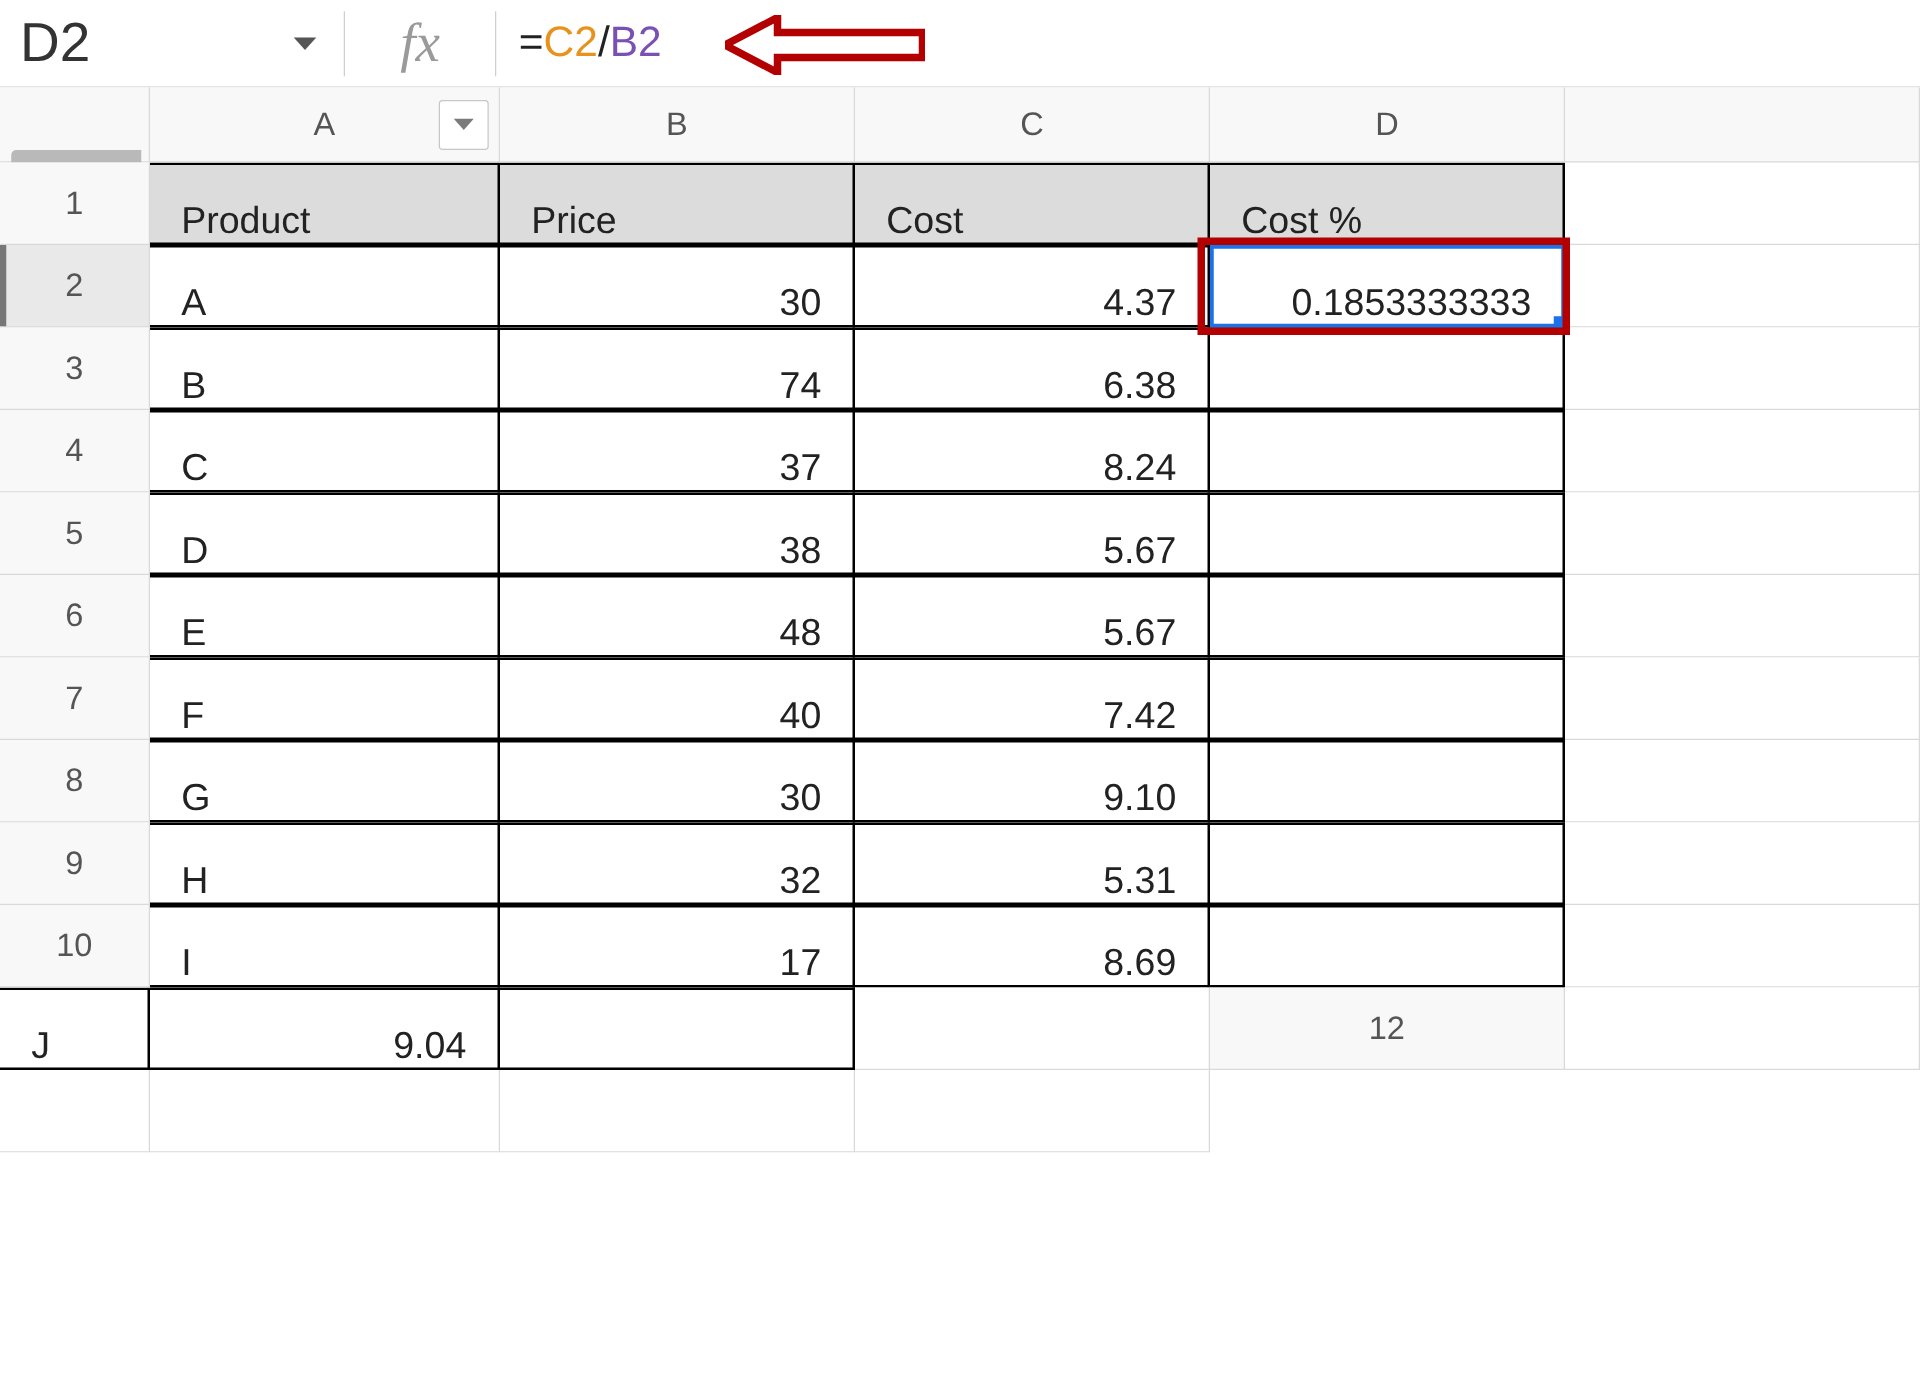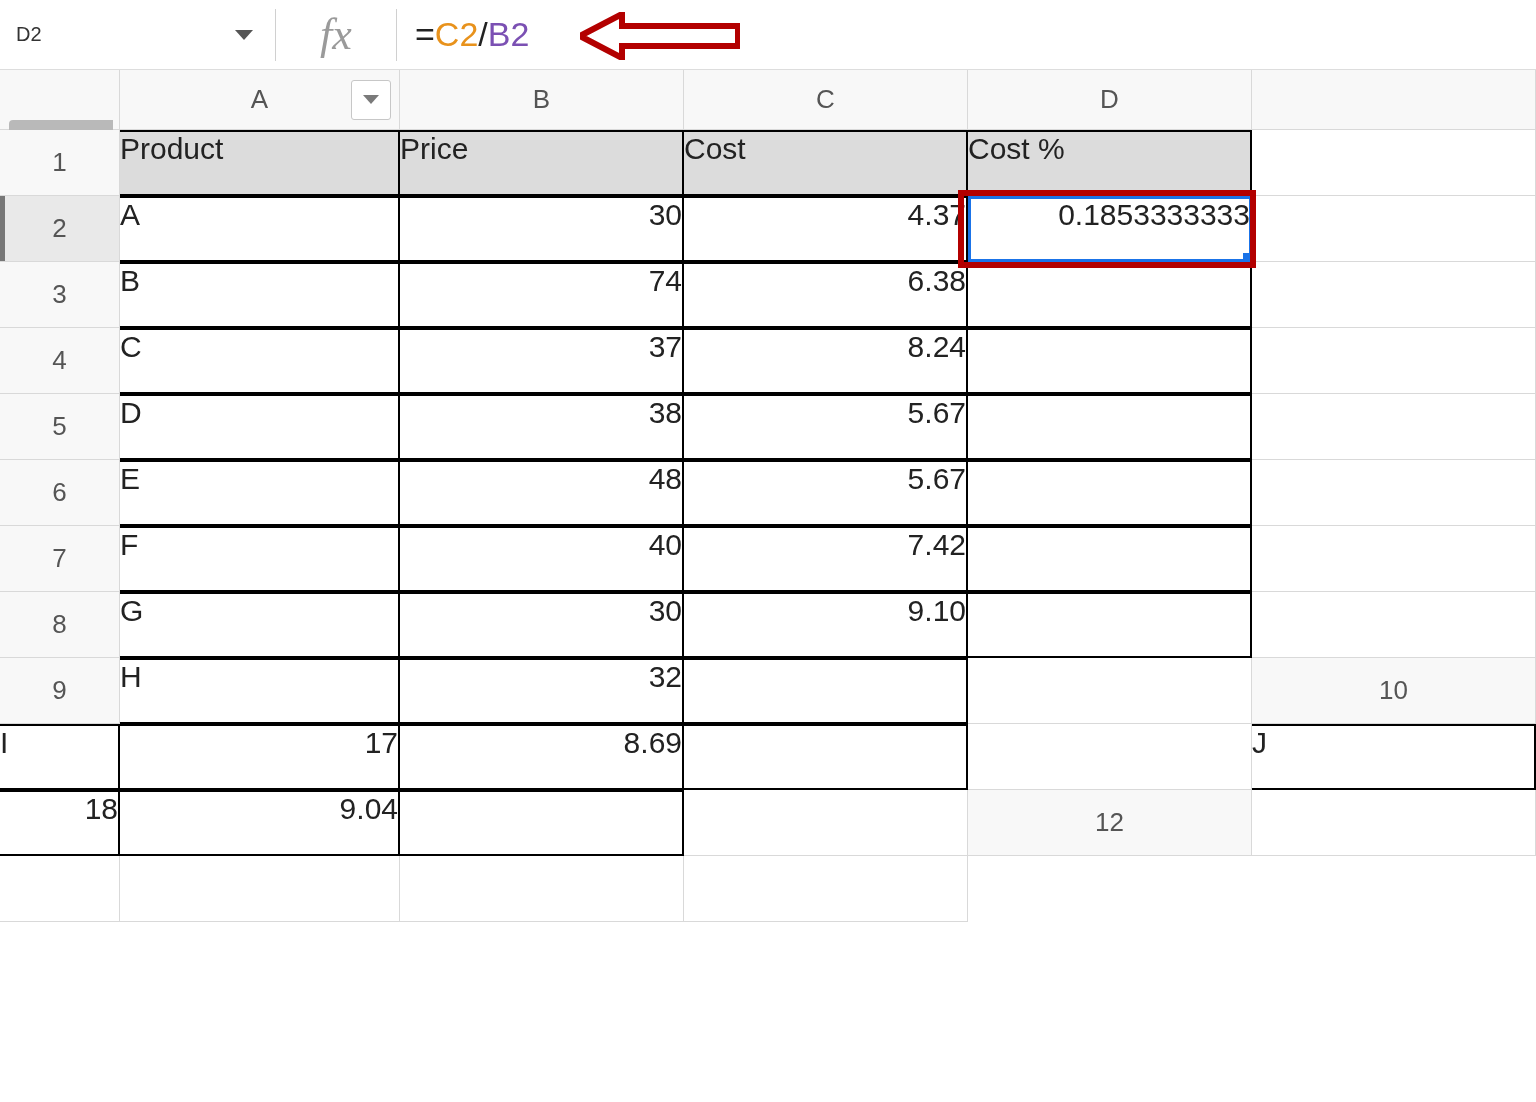--- a/index.html
+++ b/index.html
@@ -21,21 +21,21 @@
     padding: 0 0 0 0;
     position: relative;
   }
   .name-box {
     width: 275px;
     height: 100%;
     display: flex;
     align-items: center;
     justify-content: space-between;
     padding: 0 22px 0 16px;
-    font-size: 20px;
+    font-size: 44px;
     color: #333;
     gap: 16px;
   }
   .name-box .dropdown-caret {
     width: 0; height: 0;
     border-left: 9px solid transparent;
     border-right: 9px solid transparent;
     border-top: 10px solid #555;
   }
   .v-divider {
@@ -141,23 +141,23 @@
     width:104px;
     height:10px;
     background:#b9b9b9;
     border-top-left-radius:4px;
   }
 
   .cell {
     height: 66px;
     border-right: 1px solid #d9d9d9;
     border-bottom: 1px solid #d9d9d9;
-    padding: 0 0;
+    padding: 0 25px;
     display: flex;
-    align-items: flex-start;
+    align-items: flex-end;
     background: #fff;
   }
   .cell.hdr {
     background: #dcdcdc;
     font-size: 30px;
     color: #222;
     border: 2px solid #000;
     border-right-width: 2px;
   }
   .cell.hdr + .cell.hdr { border-left: none; }
@@ -399,20 +399,23 @@
 
   <div class="row-header">
       <span>9</span>
     </div>
   <div class="cell data left">
       <span>H</span>
     </div>
   <div class="cell data right">
       <span>32</span>
     </div>
+  <div class="cell data right">
+      <span>5.31</span>
+    </div>
   <div class="cell data right blank">
       <span></span>
     </div>
   <div class="cell plain"></div>
 
   <div class="row-header">
       <span>10</span>
     </div>
   <div class="cell data left">
       <span>I</span>
@@ -423,23 +426,20 @@
   <div class="cell data right">
       <span>8.69</span>
     </div>
   <div class="cell data right blank">
       <span></span>
     </div>
   <div class="cell plain"></div>
 
   <div class="cell data left">
       <span>J</span>
-    </div>
-  <div class="cell data right">
-      <span>18</span>
     </div>
   <div class="cell data right">
       <span>9.04</span>
     </div>
   <div class="cell data right blank">
       <span></span>
     </div>
   <div class="cell plain"></div>
 
   <div class="row-header">

